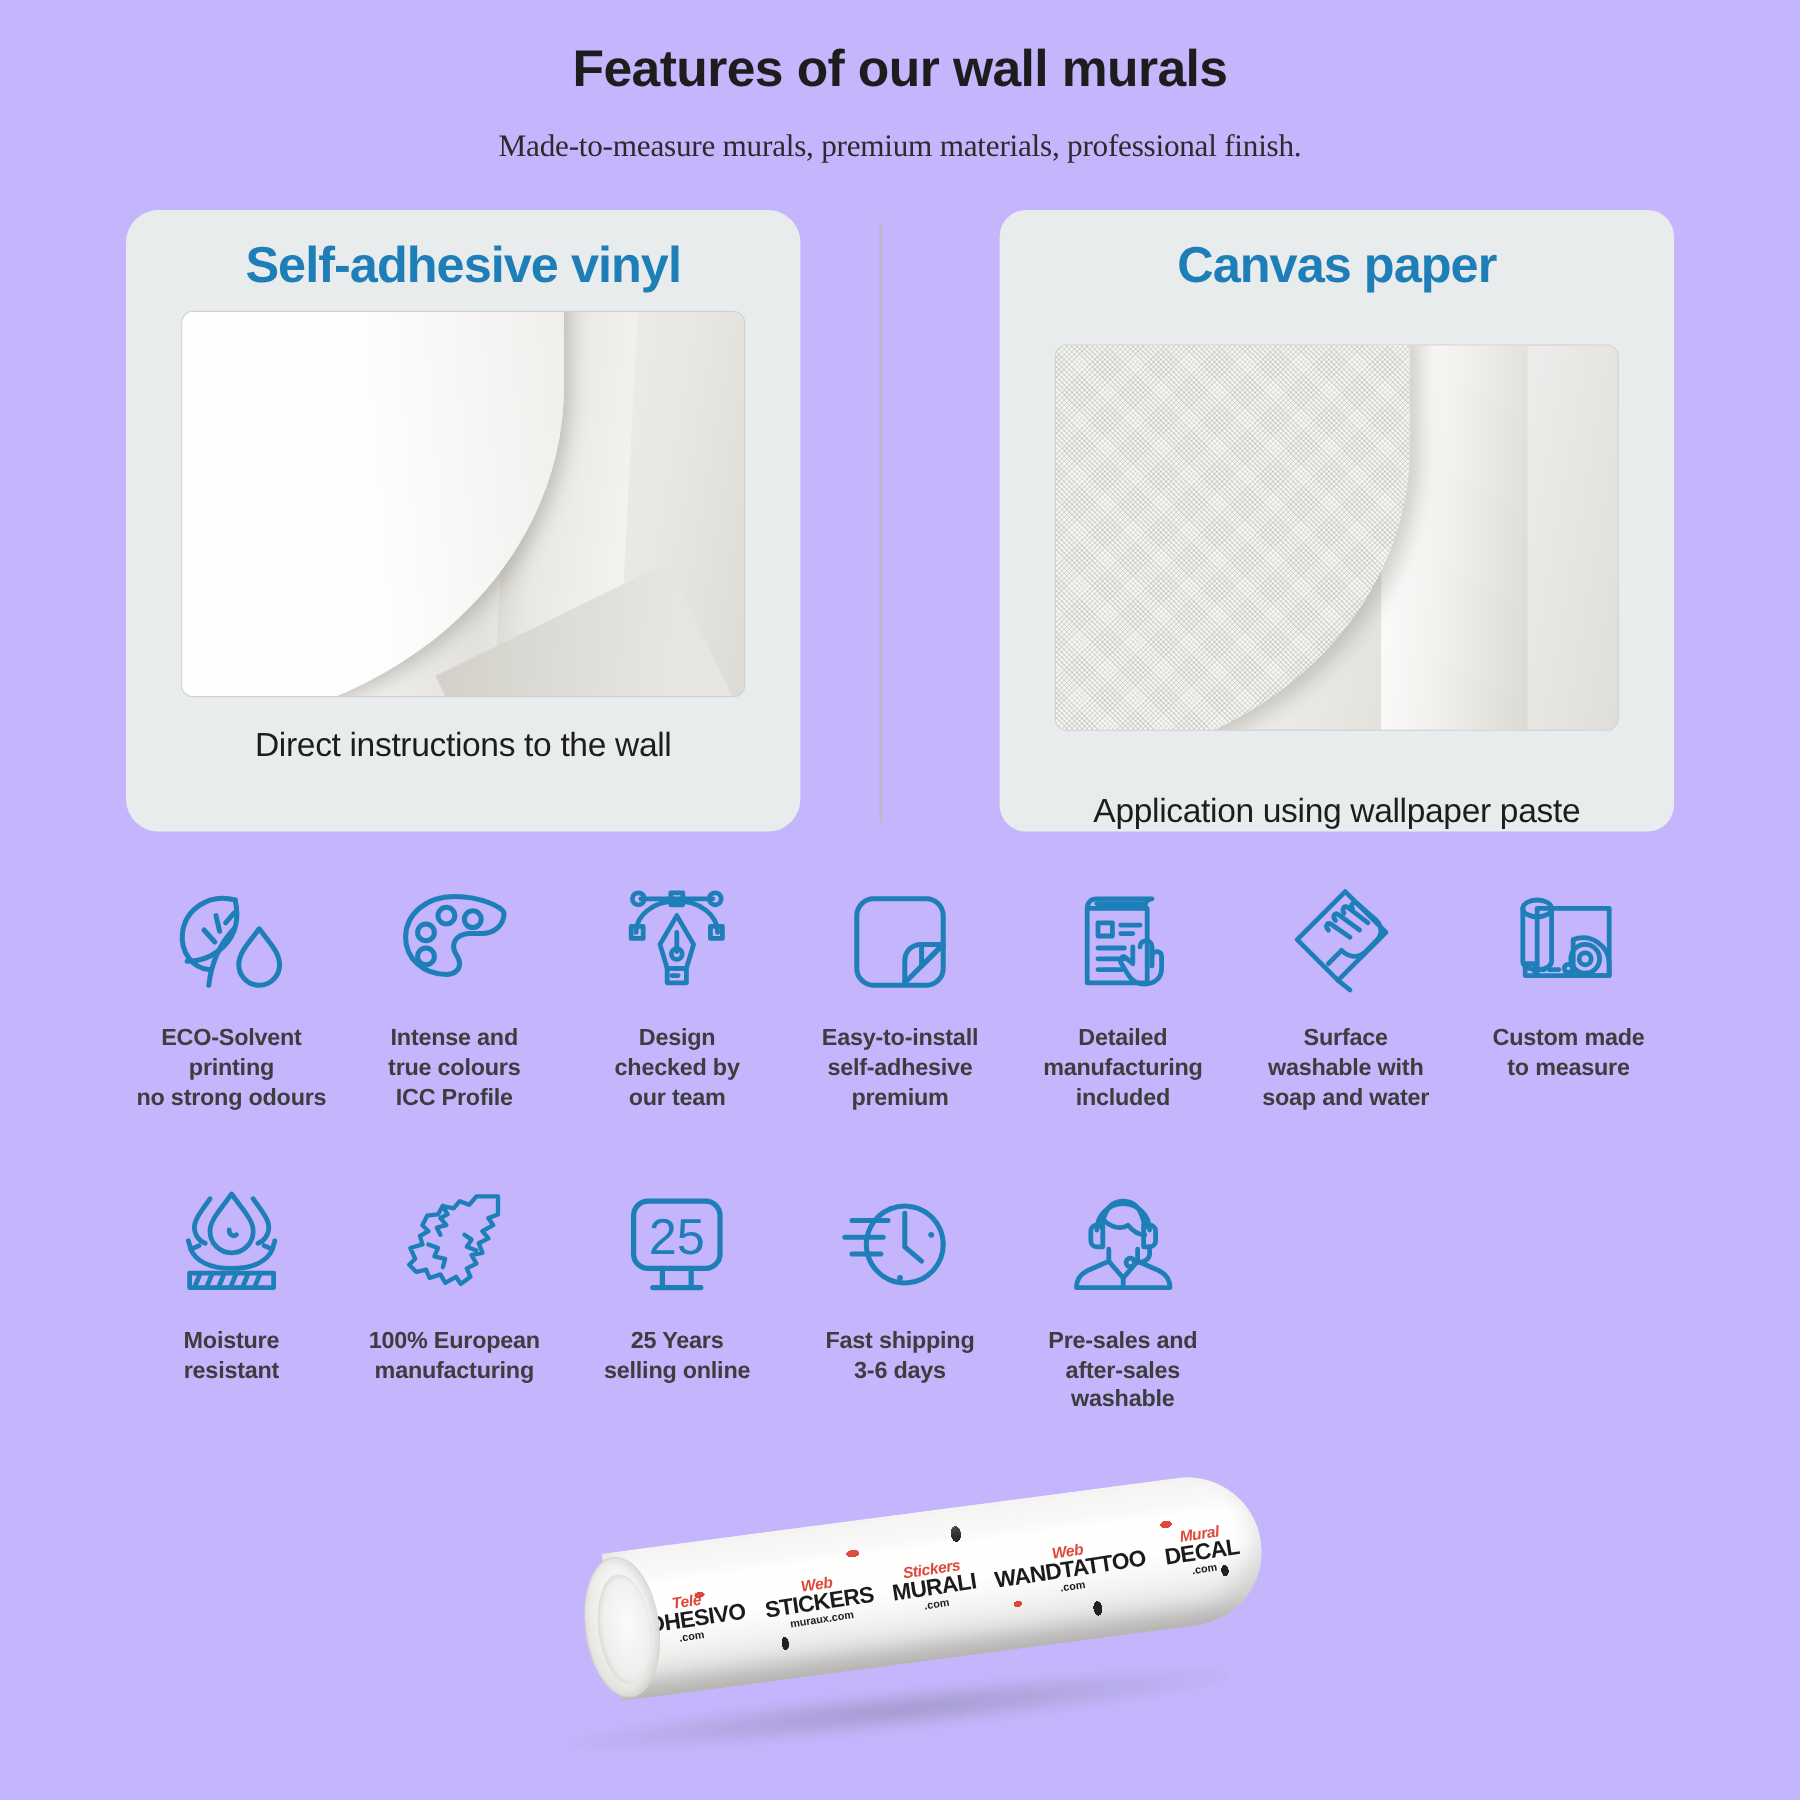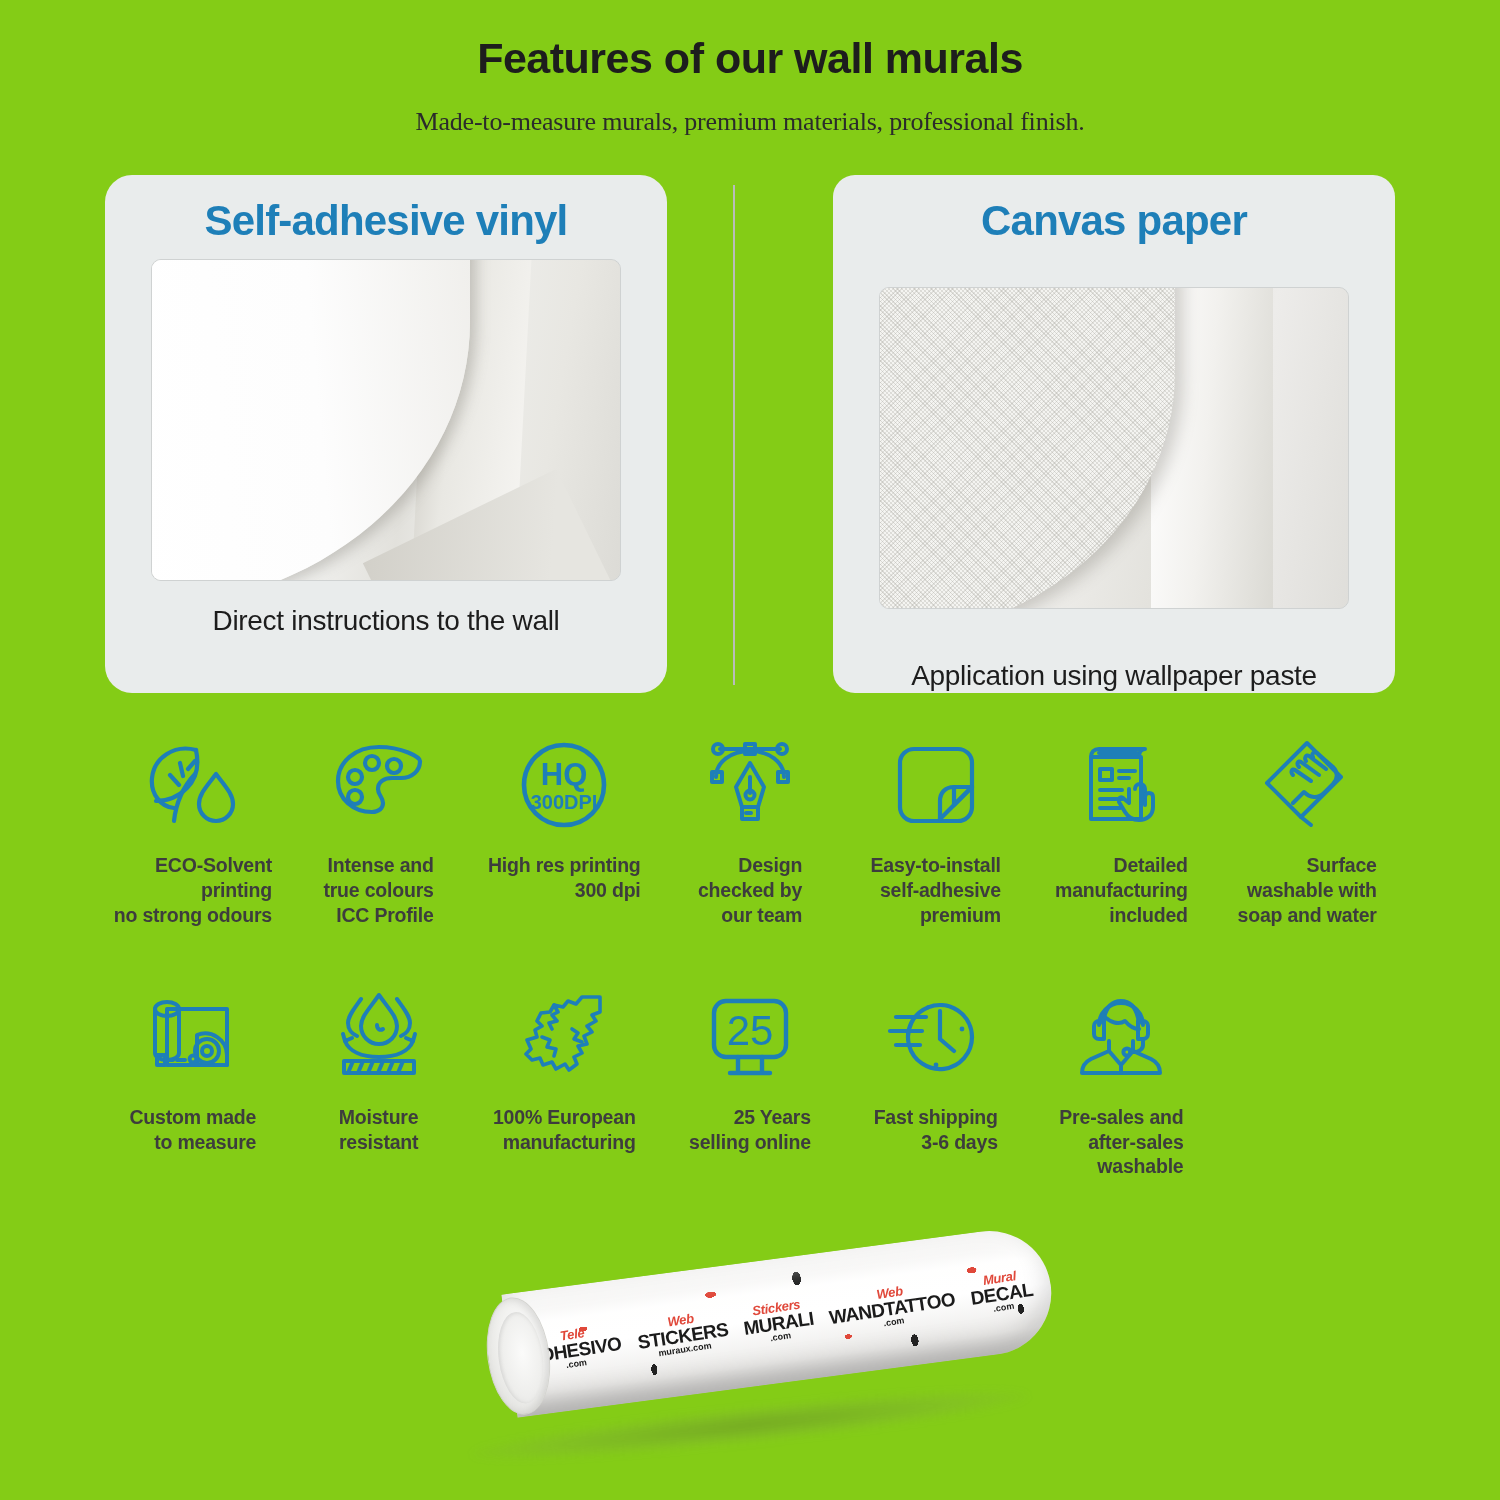--- a/index.html
+++ b/index.html
@@ -2,21 +2,21 @@
 <html><head>
 <meta charset="utf-8">
 <style>
   * { box-sizing: border-box; margin: 0; padding: 0; }
   html, body {
     width: 1500px; height: 1500px;
     background: #ffffff;
     font-family: "Liberation Sans", sans-serif;
     overflow: hidden;
   }
-  .page { position: relative; width: 1500px; height: 1500px; background:#84cc16; }
+  .page { position: relative; width: 1500px; height: 1500px; background:#c4b5fd; }
 
   
   .header { padding-top: 34px; text-align: center; }
   .title {
     font-size: 43px; font-weight: 700; color: #1d1d1d;
     letter-spacing: -0.5px; line-height: 1.15;
   }
   .subtitle {
     margin-top: 24px; font-size: 26px; font-weight: 400; color: #2b2b2b;
     letter-spacing: -0.2px;
@@ -101,21 +101,21 @@
     row-gap: 52px;
   }
   .feature { display: flex; flex-direction: column; align-items: center; }
   .feature .glyph {
     height: 116px; width: 116px;
     display: flex; align-items: center; justify-content: center;
   }
   .feature .glyph svg { display: block; }
   .feature .flabel {
     margin-top: 10px; font-size: 19.5px; font-weight: 700; color: #3d3d3d;
-    text-align: right; line-height: 1.26; letter-spacing: -0.2px;
+    text-align: center; line-height: 1.26; letter-spacing: -0.2px;
     white-space: pre-line;
   }
 
   
   .tube-wrap {
     position: absolute; left: 0; right: 0; bottom: 8px; height: 260px;
   }
   .tube {
     position: absolute; left: 455px; top: 30px;
     width: 600px; height: 150px;
@@ -239,31 +239,20 @@
           <circle cx="45" cy="30" r="7"></circle>
           <circle cx="67" cy="33" r="7"></circle>
           <circle cx="28" cy="64" r="7"></circle>
         </svg>
       </div>
       <div class="flabel">Intense and
 true colours
 ICC Profile</div>
     </div>
 
-    <div class="feature">
-      <div class="glyph">
-        <svg width="104" height="104" viewBox="0 0 104 104" fill="none">
-          <circle cx="52" cy="52" r="40" stroke="#1e7fb8" stroke-width="4.6" fill="none"></circle>
-          <text x="52" y="52" text-anchor="middle" fill="#1e7fb8" font-family="Liberation Sans, sans-serif" font-size="31" font-weight="700">HQ</text>
-          <text x="52" y="76" text-anchor="middle" fill="#1e7fb8" font-family="Liberation Sans, sans-serif" font-size="20" font-weight="700">300DPI</text>
-        </svg>
-      </div>
-      <div class="flabel">High res printing
-300 dpi</div>
-    </div>
 
     <div class="feature">
       <div class="glyph">
         <svg width="104" height="104" viewBox="0 0 104 104" fill="none" stroke="#1e7fb8" stroke-width="4" stroke-linecap="round" stroke-linejoin="round">
           <path d="M18 44c0-15 15-26 34-26s34 11 34 26"></path>
           <path d="M22 16h60"></path>
           <circle cx="20" cy="16" r="5"></circle>
             <circle cx="84" cy="16" r="5"></circle>
           <rect x="47" y="11" width="10" height="10"></rect>
           <rect x="14" y="39" width="10" height="10"></rect>

